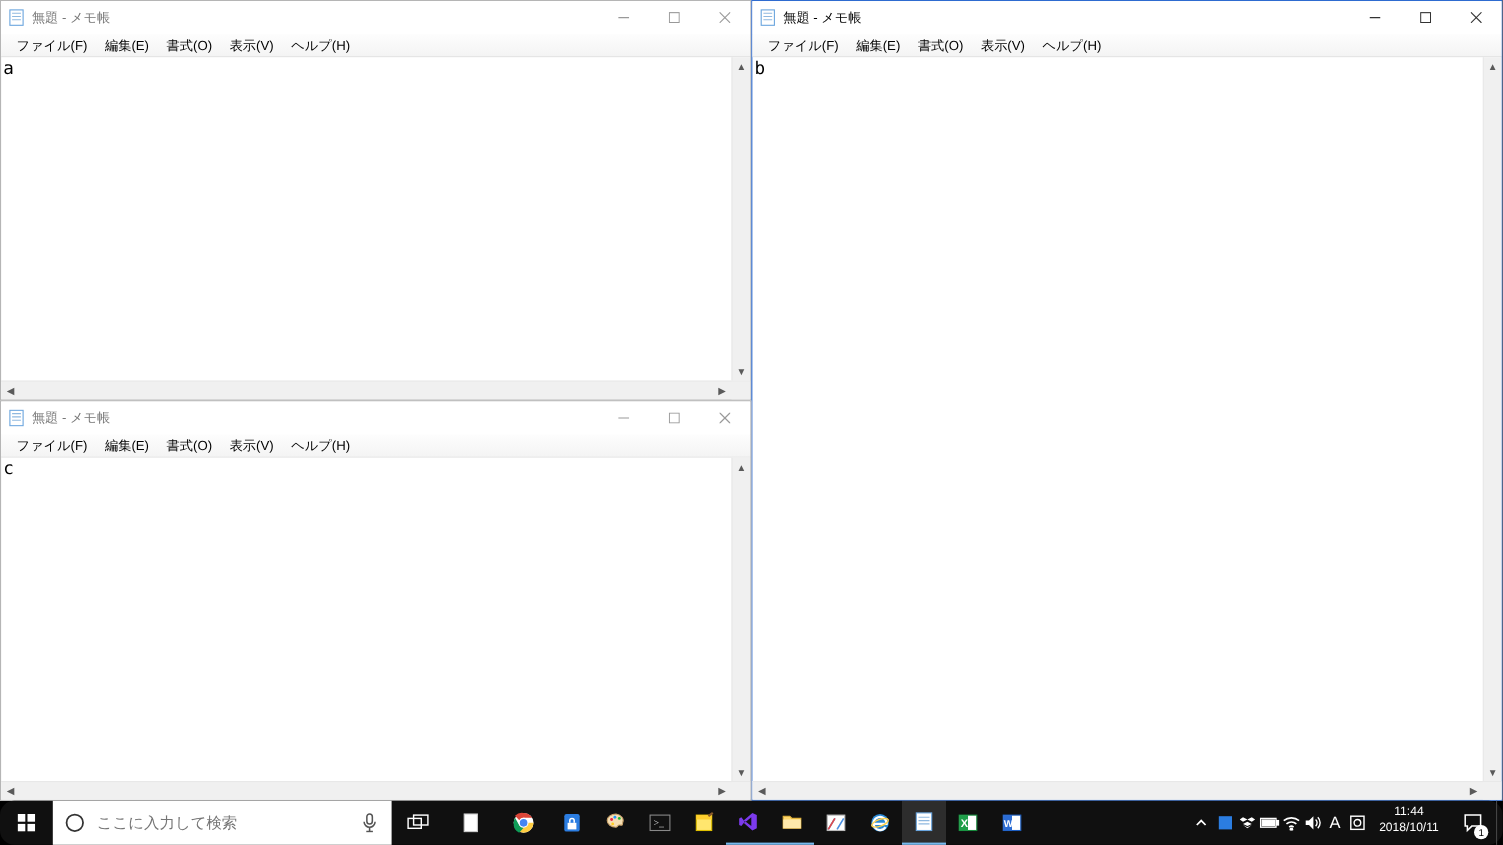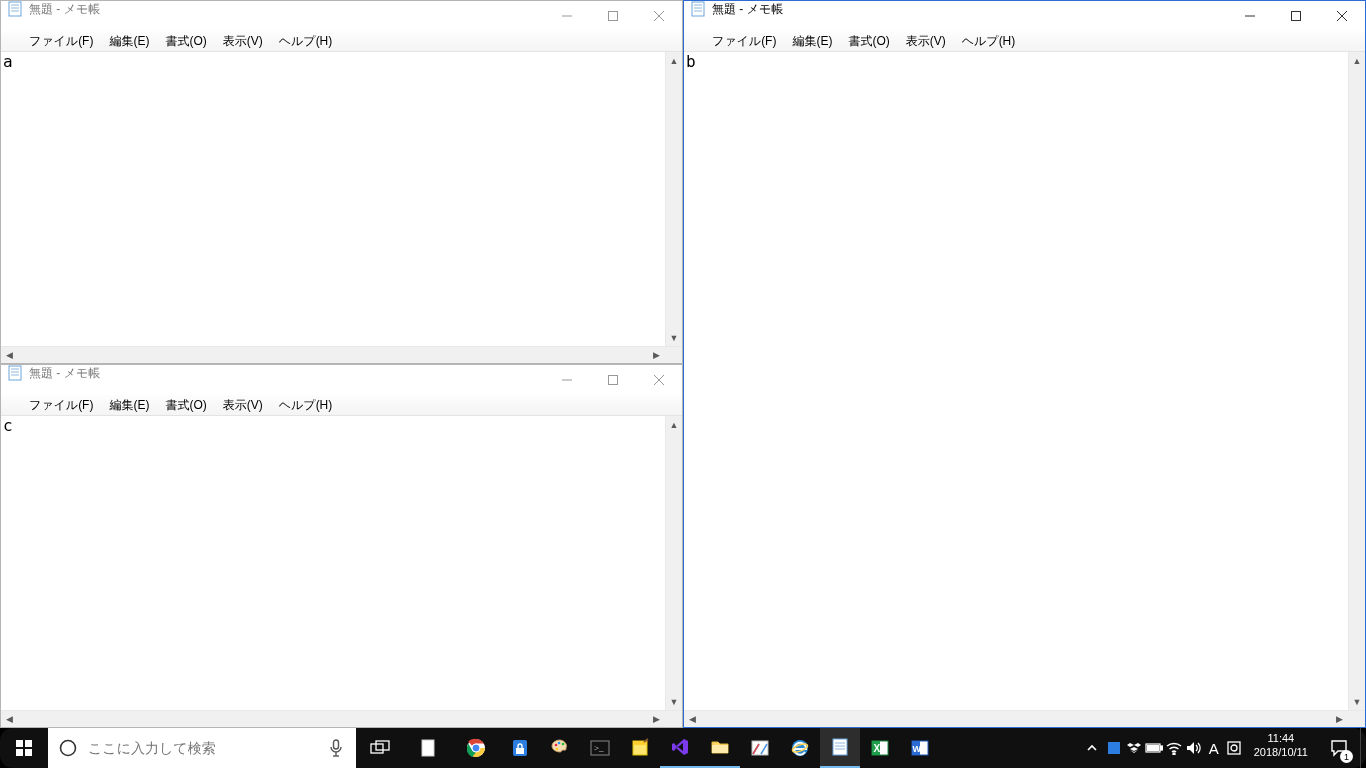--- a/index.html
+++ b/index.html
@@ -7,31 +7,31 @@
 
 
 .desktop { position: relative; width: 1366px; height: 728px; background: #1a1a1a; }
 
 
 .win { position: absolute; background: #fff; border: 1px solid #a3a3a3; display: flex; flex-direction: column; }
 .win.active   { border-color: #2e6bd0; }
 .win.inactive { border-color: #b5b5b5; }
 
 
-.titlebar { height: 30px; display: flex; align-items: flex-start; background: #fff; }
+.titlebar { height: 30px; display: flex; align-items: center; background: #fff; }
 .win.inactive .titlebar { color: #777; }
 .titlebar .appicon { width: 16px; height: 16px; margin: 0 6px; }
 .titlebar .title-text { flex: 0 0 auto; font-size: 12px; }
 .titlebar .spacer { flex: 1; }
 .win-controls { display: flex; height: 100%; }
 .win-btn { width: 46px; height: 100%; display: flex; align-items: center; justify-content: center; font-family: "Segoe MDL2 Assets", sans-serif; font-size: 10px; color: #333; }
 .win.inactive .win-btn { color: #999; }
 
 
-.menubar { height: 21px; display: flex; align-items: center; background: linear-gradient(#fdfdfd,#f4f4f4); border-bottom: 1px solid #e3e3e3; padding-left: 20px; font-size: 12px; }
+.menubar { height: 21px; display: flex; align-items: center; background: linear-gradient(#fdfdfd,#f4f4f4); border-bottom: 1px solid #e3e3e3; padding-left: 6px; font-size: 12px; }
 .menu-item { padding: 2px 8px; }
 
 
 .client { flex: 1; display: flex; flex-direction: column; min-height: 0; }
 .ta-row { flex: 1; display: flex; min-height: 0; }
 .text-area { flex: 1; font-family: Consolas, "MS Gothic", monospace; font-size: 16px; padding: 1px 2px; border: none; outline: none; resize: none; overflow: hidden; line-height: 1.1; }
 .vscroll { width: 17px; background: #f0f0f0; display: flex; flex-direction: column; border-left: 1px solid #e8e8e8; }
 .vscroll .sbtn { height: 17px; display:flex; align-items:center; justify-content:center; color:#5a5a5a; font-size:9px; }
 .vscroll .track { flex:1; }
 .hscroll { height: 17px; background: #f0f0f0; display: flex; border-top: 1px solid #e8e8e8; }

